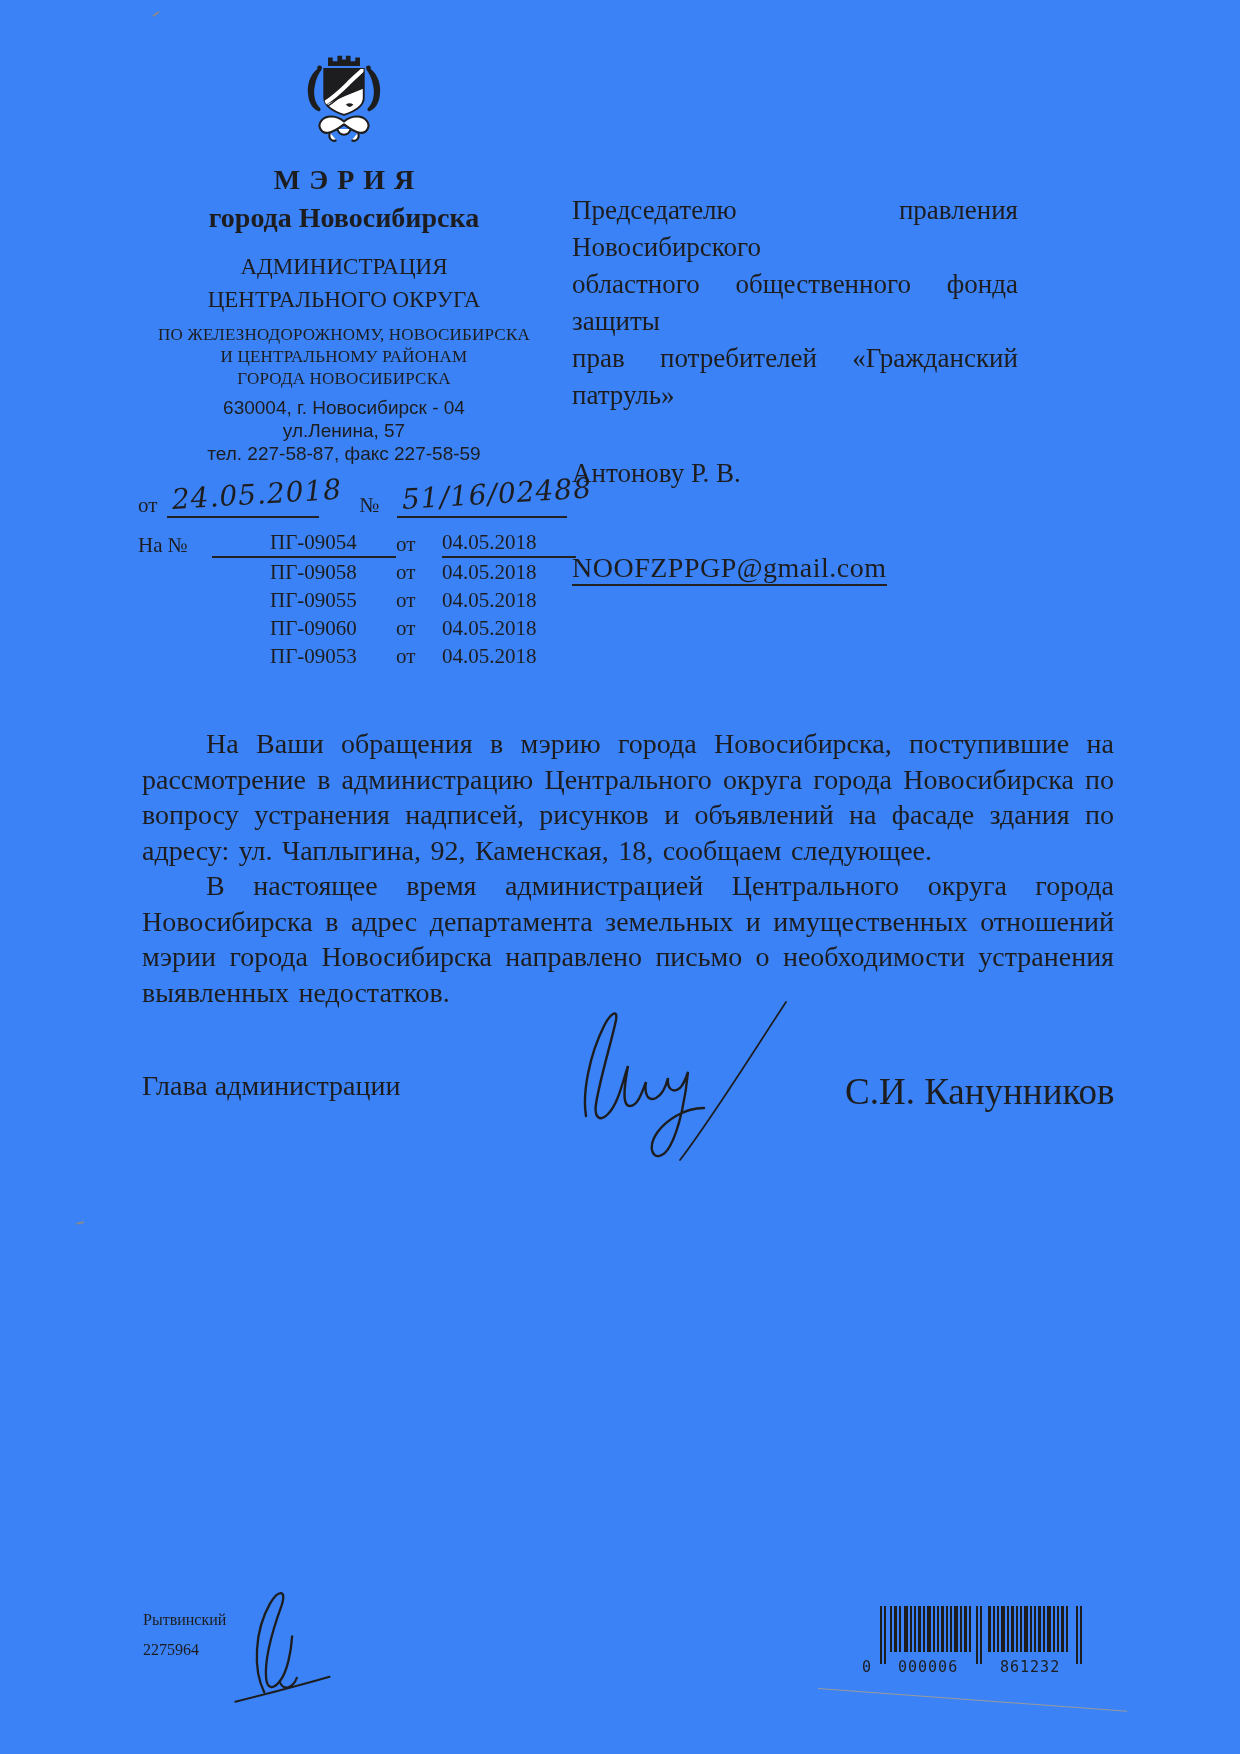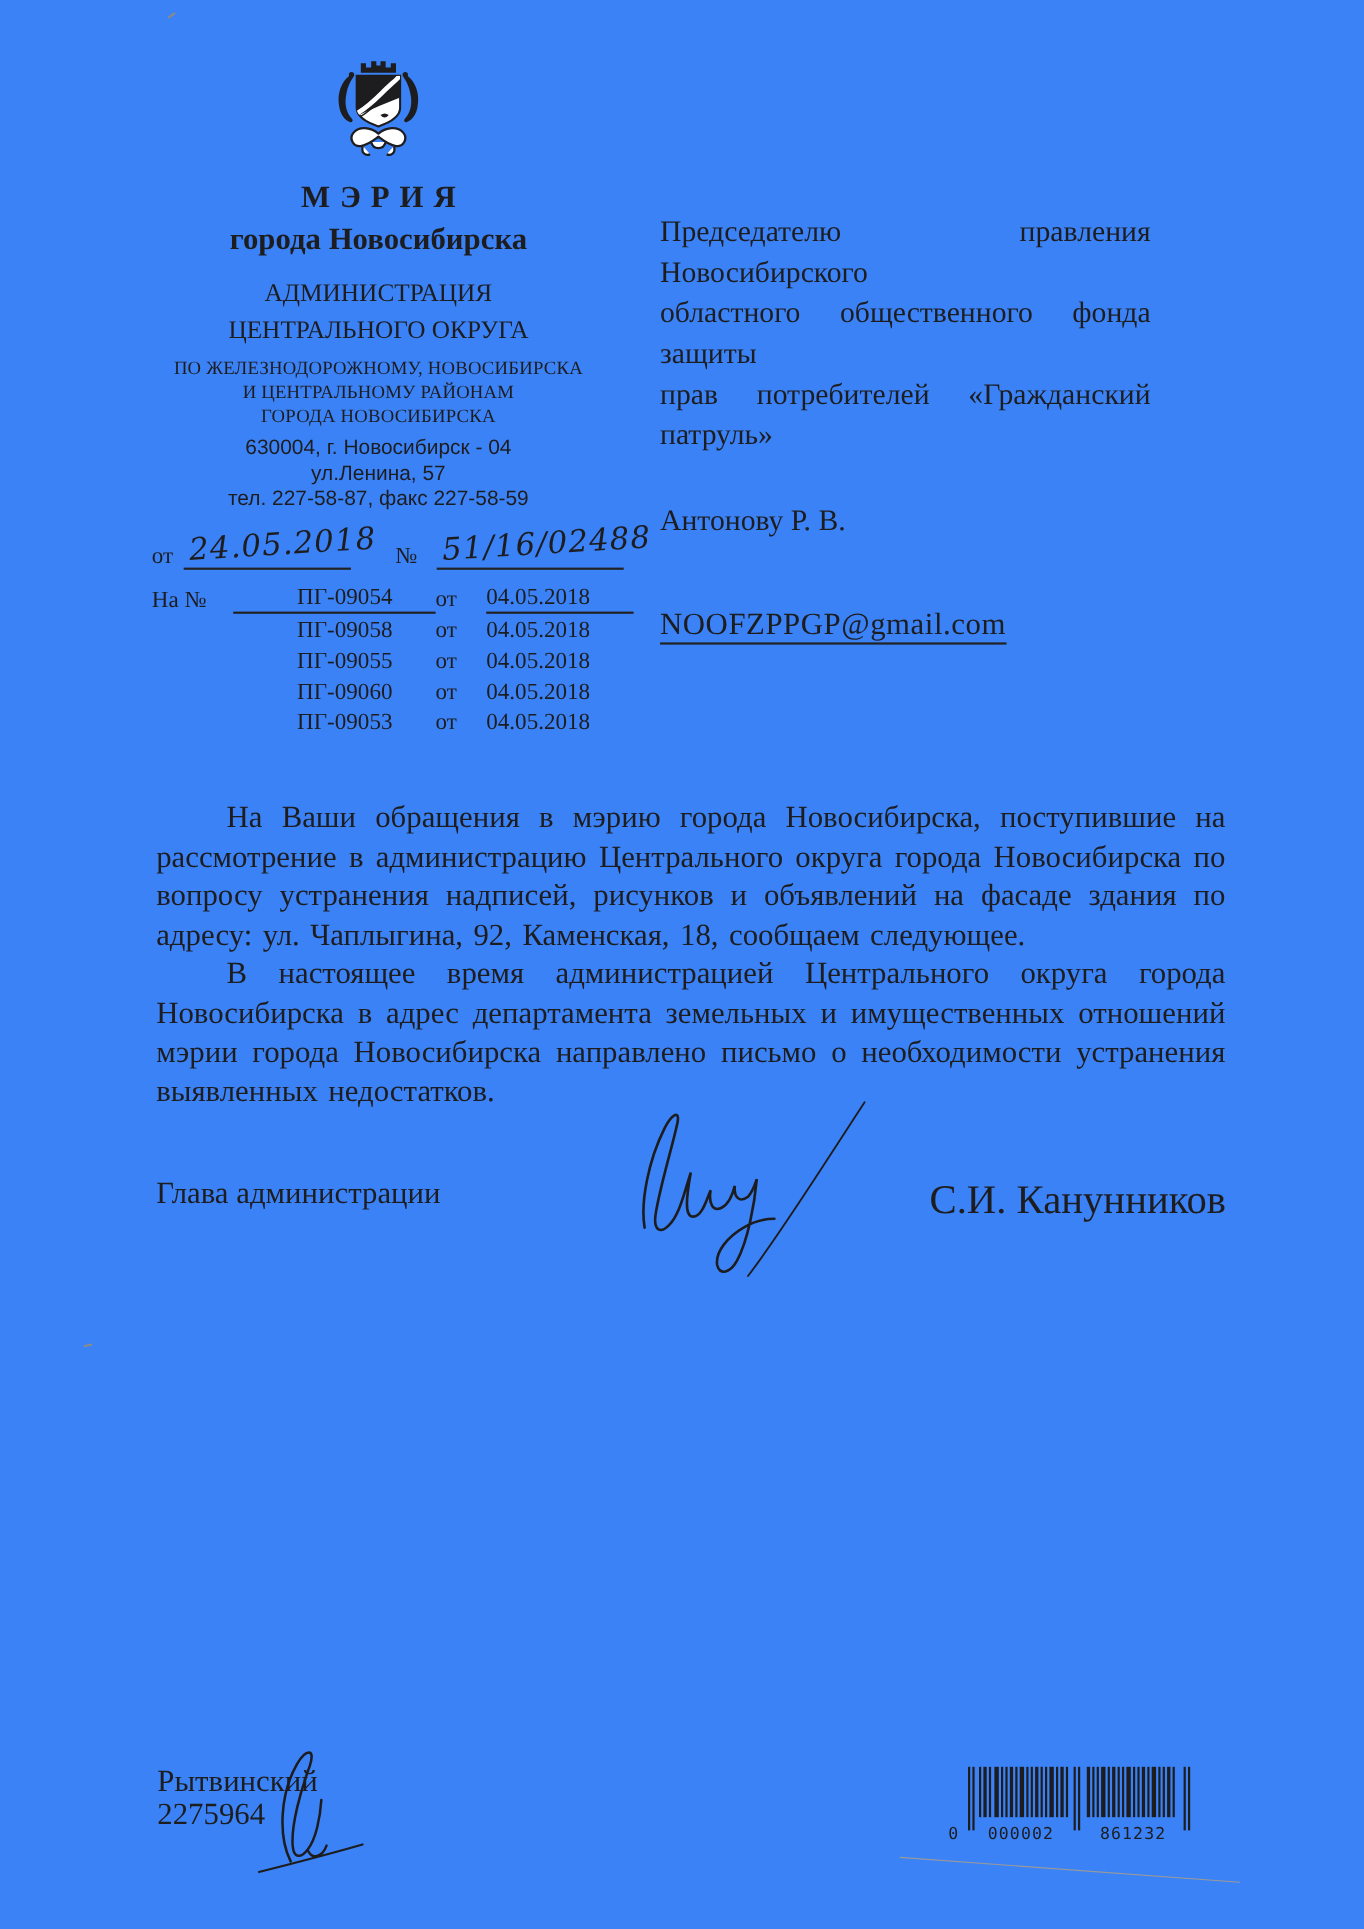--- a/index.html
+++ b/index.html
@@ -27,34 +27,34 @@
     font-family:"DejaVu Serif", serif;font-style:italic;font-size:28px;
     transform:rotate(-3.5deg);transform-origin:left bottom;letter-spacing:1px;
   }
   
   .refs{position:absolute;left:138px;top:530px;font-size:21px;}
   .ref-row{display:grid;grid-template-columns:74px 58px 126px 46px 134px;height:28px;align-items:end;}
   .ref-row .cell{text-align:left;padding-bottom:1px;}
   .ref-row.first .lead{border-bottom:2px solid #222;}
   .ref-row.first .num,.ref-row.first .date{border-bottom:2px solid #222;}
   
-  .addressee{position:absolute;left:600px;top:192px;width:446px;font-size:27px;line-height:37px;}
+  .addressee{position:absolute;left:572px;top:192px;width:446px;font-size:27px;line-height:37px;}
   .addressee .jline{text-align:justify;text-align-last:justify;}
   .addressee .person{margin-top:41px;}
   .addressee .email{margin-top:57px;font-size:28px;}
   .addressee .email span{border-bottom:2px solid #222;padding-bottom:1px;letter-spacing:.5px;}
   
   .body-text{position:absolute;left:142px;top:726px;width:972px;font-size:28px;line-height:35.5px;}
   .body-text p{margin:0;text-align:justify;text-indent:64px;word-spacing:2.5px;}
   
   .signoff-title{position:absolute;left:142px;top:1070px;font-size:28px;text-align:right;}
   .signoff-name{position:absolute;left:845px;top:1070px;font-size:37px;}
   .sig-main{position:absolute;left:552px;top:988px;}
   
-  .executor{position:absolute;left:143px;top:1605px;font-size:28px;line-height:30px;}
+  .executor{position:absolute;left:143px;top:1605px;font-size:16px;line-height:30px;}
   .sig-initials{position:absolute;left:220px;top:1576px;}
   
   .barcode{position:absolute;left:862px;top:1606px;width:250px;height:72px;font-family:"DejaVu Sans Mono", monospace;}
   .barcode svg{position:absolute;left:18px;top:0;}
   .bc-txt{position:absolute;bottom:2px;font-size:15px;letter-spacing:1px;}
   .bc-0{left:0;}
   .bc-g1{left:36px;}
   .bc-g2{left:138px;}
   .scan-line{position:absolute;left:818px;top:1688px;width:310px;border-top:1.5px solid #9a9a9a;transform:rotate(4.2deg);transform-origin:left top;}
   .speck{position:absolute;background:#8a8a8a;height:2px;width:8px;border-radius:2px;}
@@ -239,18 +239,18 @@
           <rect x="167" y="0" width="4" height="46"></rect>
         <rect x="173" y="0" width="2" height="46"></rect>
           <rect x="177" y="0" width="2" height="46"></rect>
         <rect x="181" y="0" width="3" height="46"></rect>
           <rect x="186" y="0" width="2" height="46"></rect>
         <rect x="196" y="0" width="2" height="58"></rect>
           <rect x="200" y="0" width="2" height="58"></rect>
       </g>
     </svg>
     <span class="bc-txt bc-0">0</span>
-    <span class="bc-txt bc-g1">000002</span>
+    <span class="bc-txt bc-g1">000006</span>
     <span class="bc-txt bc-g2">861232</span>
   </div>
   <div class="scan-line"></div>
 
 </div>
 
 </body></html>

